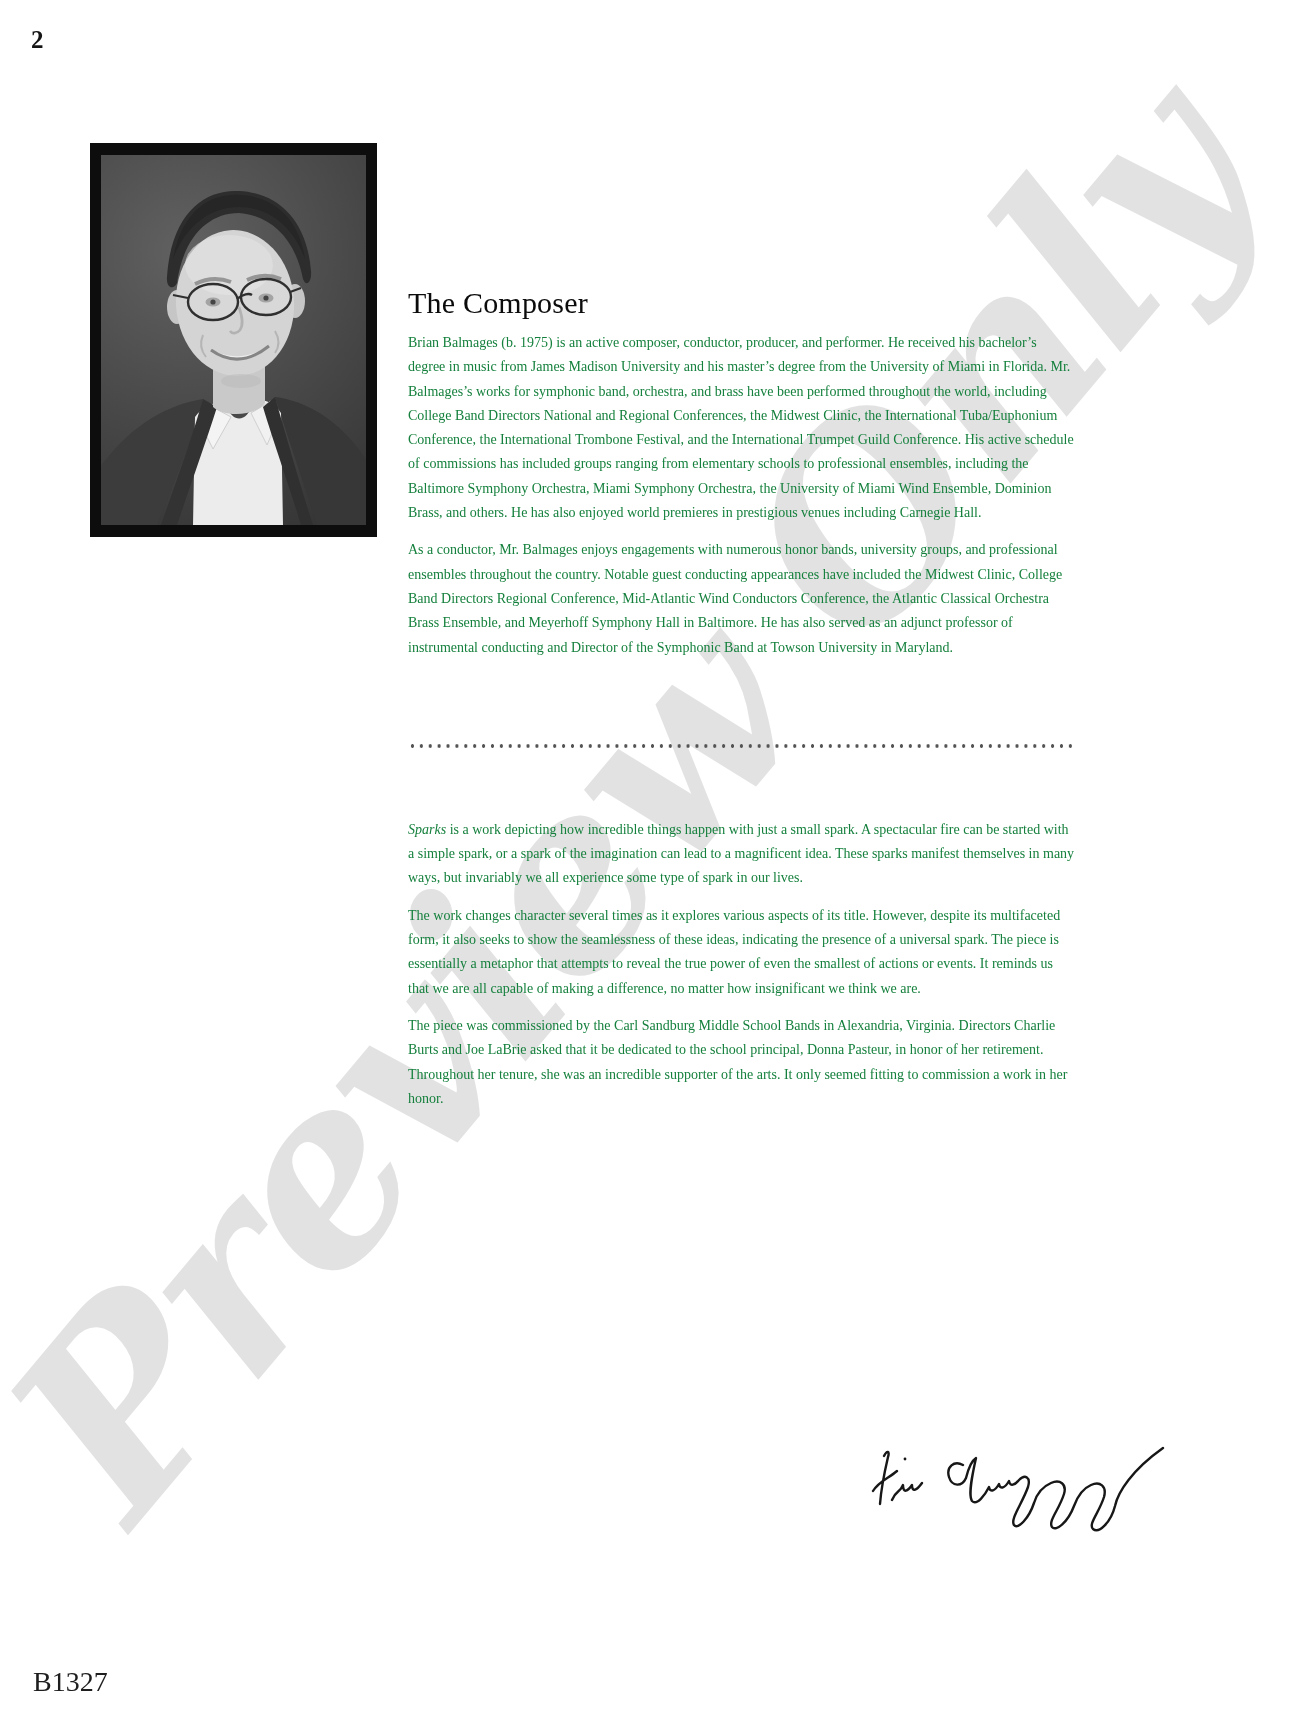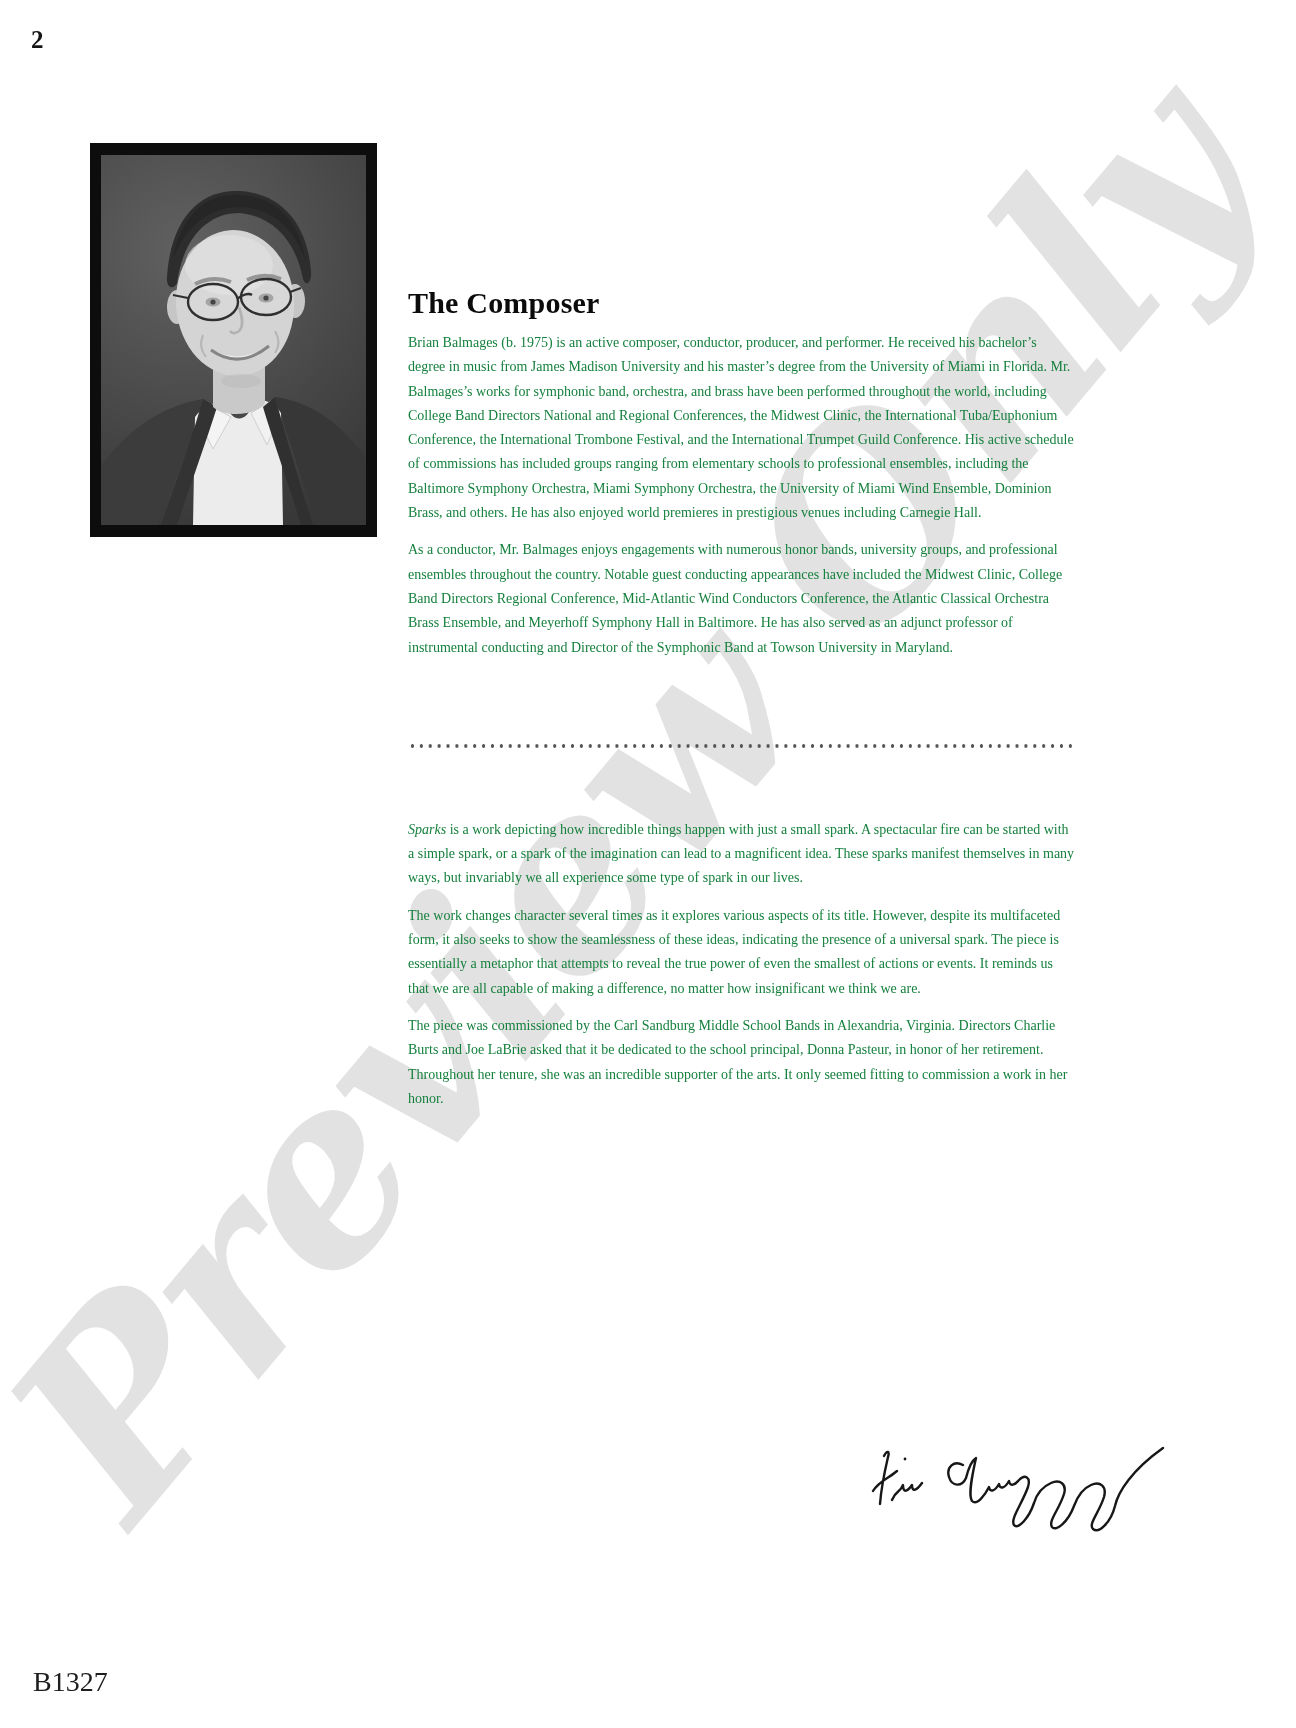--- a/index.html
+++ b/index.html
@@ -23,21 +23,21 @@
     background:#0d0d0d; z-index:2;
   }
   .photo-inner {
     position:absolute; left:11px; top:12px; width:265px; height:370px;
     background:radial-gradient(circle at 32% 26%, #616161 0%, #474747 55%, #323232 100%);
     overflow:hidden;
   }
   .photo-inner svg { position:absolute; left:0; top:0; }
   .column { position:absolute; left:408px; top:286px; width:668px; z-index:1; }
   .section-heading {
-    font-size:30px; line-height:34px; font-weight:bold; color:#0b0b0b;
+    font-size:30px; line-height:34px; font-weight:normal; color:#0b0b0b;
     margin:0 0 11px 0; letter-spacing:0.2px;
   }
   .column p { font-size:14px; line-height:24.3px; margin:0 0 13px 0; color:#15803d; }
   .divider {
     height:4px; margin:84px 0 70px 0;
     background-image:radial-gradient(circle, #545454 1.55px, rgba(84,84,84,0) 2px);
     background-size:8.9px 4px; background-repeat:repeat-x; background-position:0 50%;
   }
   .signature {
     position:absolute; left:848px; top:1438px; width:320px; height:112px; z-index:1;

